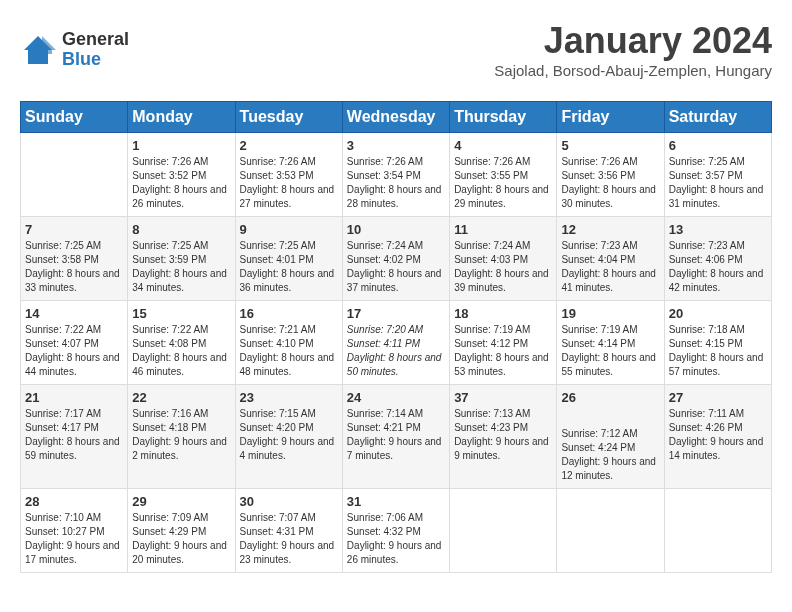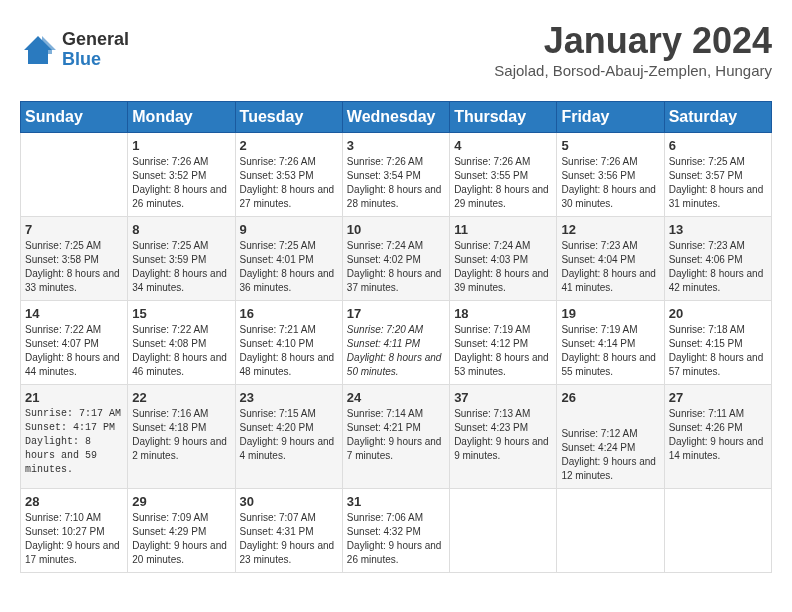--- a/index.html
+++ b/index.html
@@ -253,21 +253,21 @@
         <td>
           <span class="day-number">20</span>
           <div class="day-info" style="white-space: pre-line;">Sunrise: 7:18 AM
 Sunset: 4:15 PM
 Daylight: 8 hours and 57 minutes.</div>
         </td>
       </tr>
       <tr>
         <td>
           <span class="day-number">21</span>
-          <div class="day-info" style="white-space: pre-line; font-family: Liberation Mono, monospace;">Sunrise: 7:17 AM
+          <div class="day-info" style="white-space: pre-line;">Sunrise: 7:17 AM
 Sunset: 4:17 PM
 Daylight: 8 hours and 59 minutes.</div>
         </td>
         <td>
           <span class="day-number">22</span>
           <div class="day-info" style="white-space: pre-line;">Sunrise: 7:16 AM
 Sunset: 4:18 PM
 Daylight: 9 hours and 2 minutes.</div>
         </td>
         <td>

